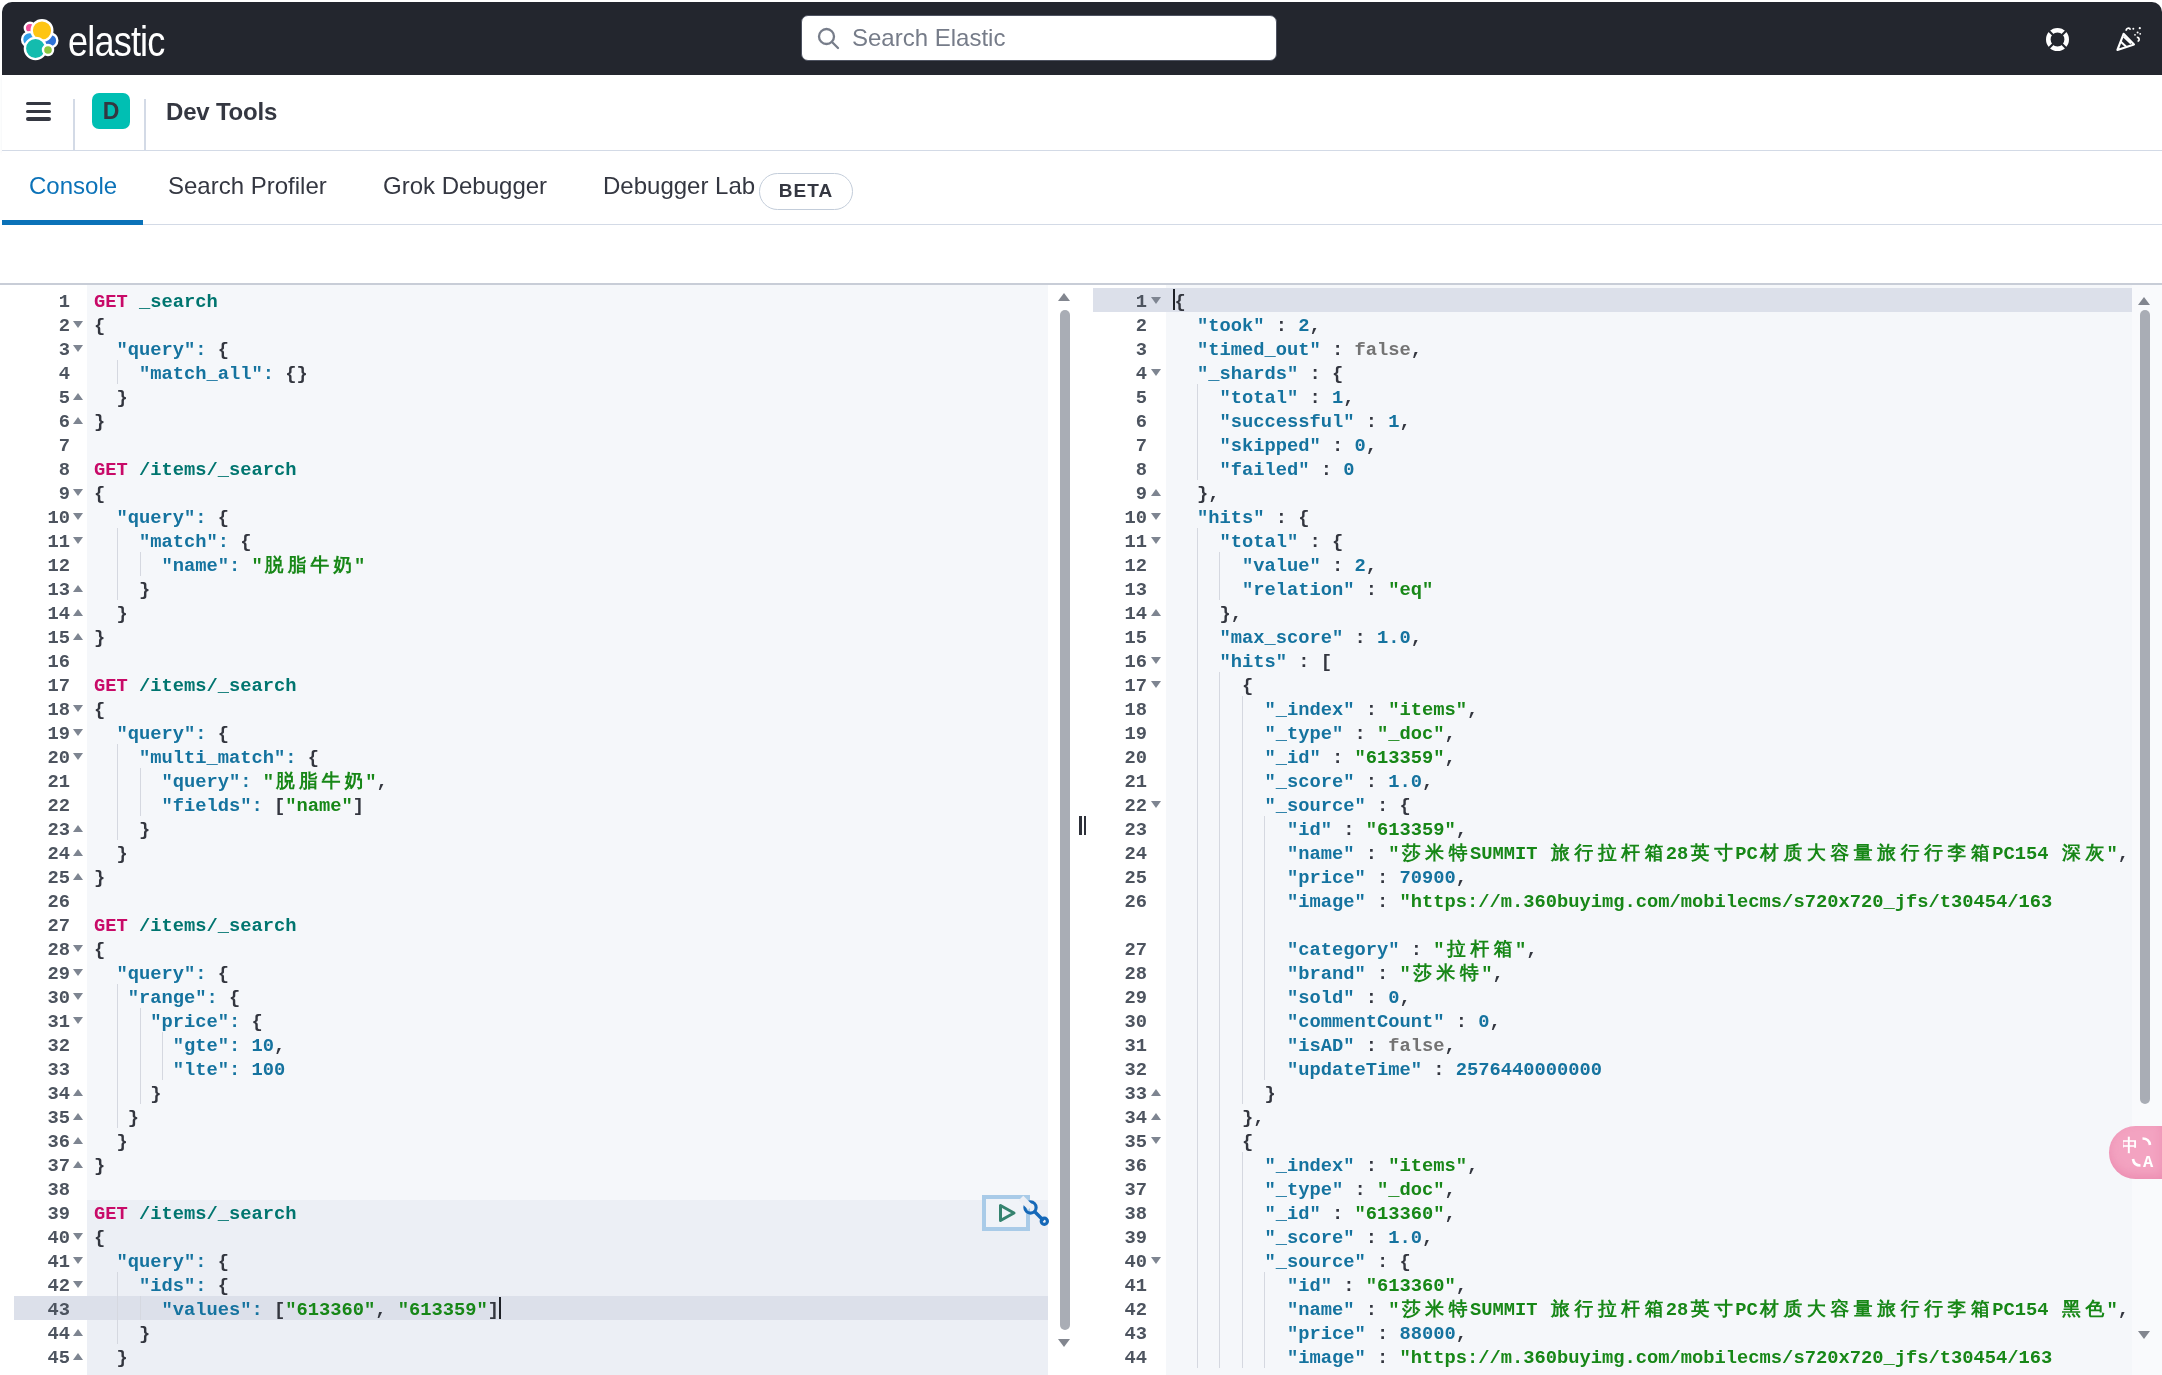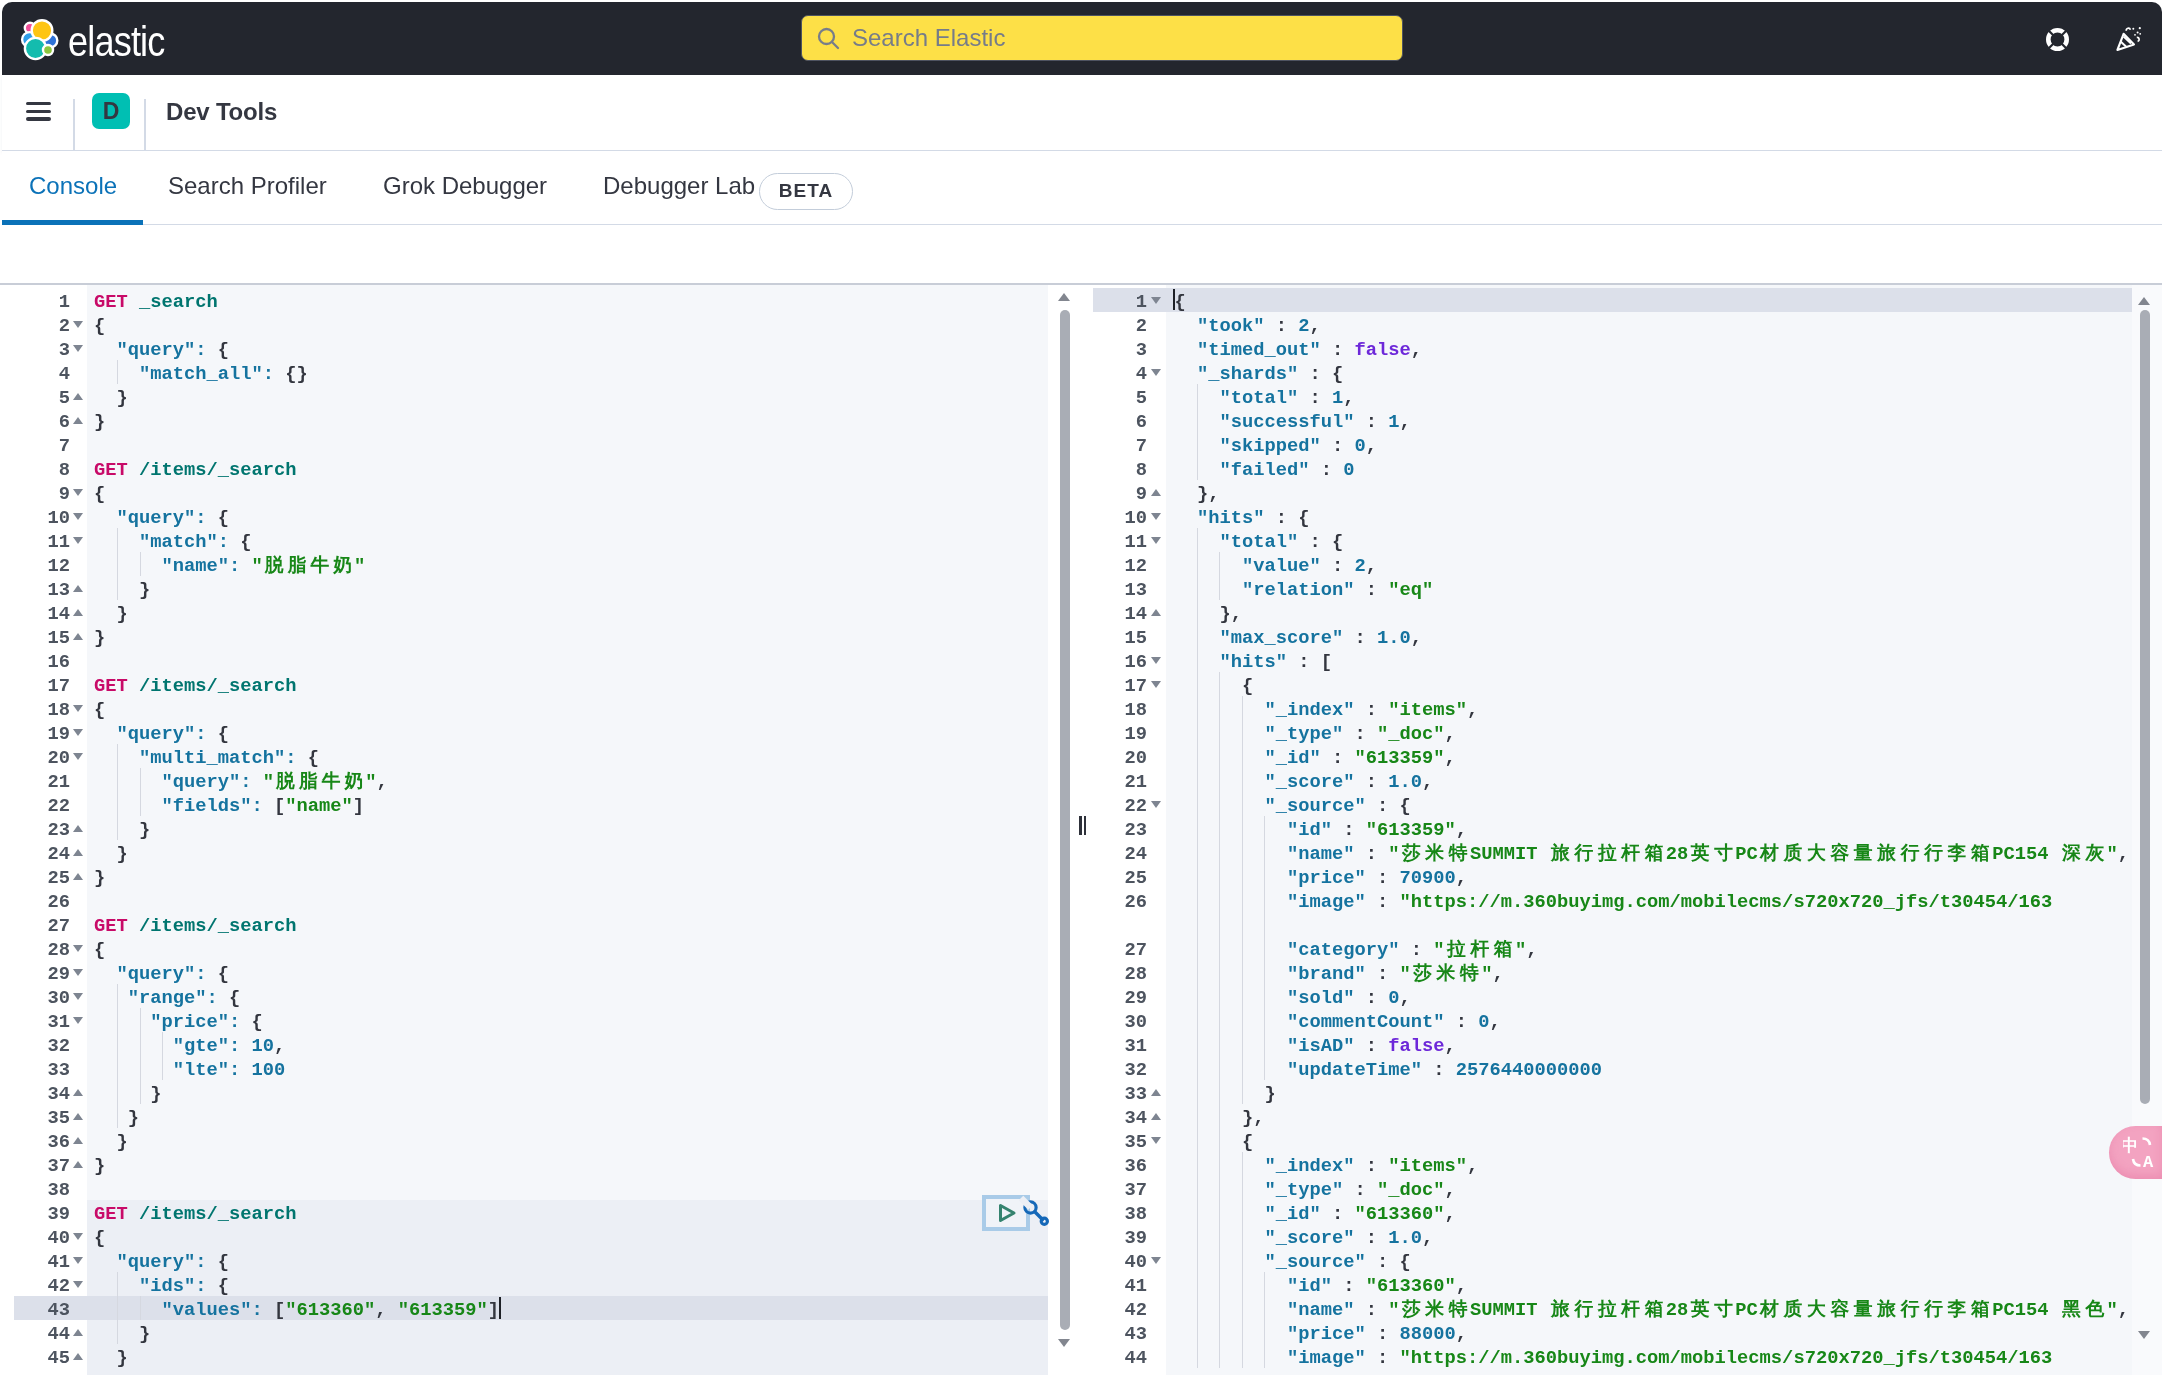--- a/index.html
+++ b/index.html
@@ -4,22 +4,22 @@
 *{margin:0;padding:0;box-sizing:border-box}
 html,body{width:2162px;height:1375px;overflow:hidden;background:#fff;
   font-family:"Liberation Sans",sans-serif;}
 .abs{position:absolute}
 #win{position:absolute;left:0;top:0;width:2162px;height:1375px;overflow:hidden}
 
 #topbar{position:absolute;left:2px;top:2px;right:0;height:73px;background:#23262e;
   border-radius:10px 10px 0 0}
 #brand{position:absolute;left:66px;top:13px;color:#fff;font-size:43px;
   letter-spacing:-1px;transform:scaleX(.84);transform-origin:0 50%;line-height:53px;font-weight:400}
-#sbox{position:absolute;left:799px;top:13px;width:602px;height:46px;
-  border:1.5px solid #4e5361;border-radius:7px;background:#fde047}
+#sbox{position:absolute;left:799px;top:13px;width:476px;height:46px;
+  border:1.5px solid #4e5361;border-radius:7px;background:#ffffff}
 #sbox span{position:absolute;left:50px;top:0;line-height:43px;font-size:24px;color:#767c89}
 
 #navbar{position:absolute;left:2px;top:75px;right:0;height:76px;background:#fff;
   border-bottom:1px solid #d3dae6;box-shadow:0 2px 3px rgba(152,162,179,.15)}
 .vsep{position:absolute;top:24px;width:1.5px;height:52px;background:#d3dae6}
 .hbar{position:absolute;left:24px;width:25px;height:3.4px;border-radius:2px;background:#343741}
 #dbadge{position:absolute;left:90px;top:18px;width:38px;height:36px;border-radius:7px;
   background:#00bfb3;color:#343741;font-size:23px;font-weight:700;text-align:center;line-height:36px}
 #devtools{position:absolute;left:164px;top:0;height:76px;line-height:74px;font-size:24px;letter-spacing:-0.2px;color:#343741;font-weight:700}
 
@@ -36,21 +36,21 @@
 #toolbar .lnk{position:absolute;top:0;height:58px;line-height:66px;font-size:23px;color:#343741}
 .badge{position:absolute;top:20px;height:33px;border-radius:5px;font-size:21px;
   color:#343741;text-align:center;line-height:33px}
 
 #edtop{position:absolute;left:0;top:283px;width:2162px;height:1.5px;background:#c8cdd7}
 #editor{position:absolute;left:0;top:284.5px;width:2162px;height:1090.5px;background:#fff}
 .mono,.mono *{font-family:"Liberation Mono",monospace;}
 .mono{font-size:18.75px;font-weight:700;line-height:24px;white-space:pre}
 .cl{position:absolute;white-space:pre}
 .m{color:#c80a68}.u{color:#00756f}.k{color:#15739f}.s{color:#178717}
-.p{color:#33363f}.f{color:#6d28d9}
+.p{color:#33363f}.f{color:#737373}
 b{font-weight:700;font-style:normal}
 i.cj{display:inline-block;width:23.45px;font-style:normal;text-align:center;overflow:visible}
 i.cj2{display:inline-block;width:22.8px;font-style:normal;text-align:center;overflow:visible}
 .num{position:absolute;text-align:right;color:#4d545f}
 .gdown{position:absolute;width:0;height:0;border-left:5.5px solid transparent;
   border-right:5.5px solid transparent;border-top:7px solid #7e8591}
 .gup{position:absolute;width:0;height:0;border-left:5.5px solid transparent;
   border-right:5.5px solid transparent;border-bottom:7px solid #7e8591}
 .guide{position:absolute;width:1.3px;background:#d5d8e0}
 .sup{position:absolute;width:0;height:0;border-left:6.5px solid transparent;

